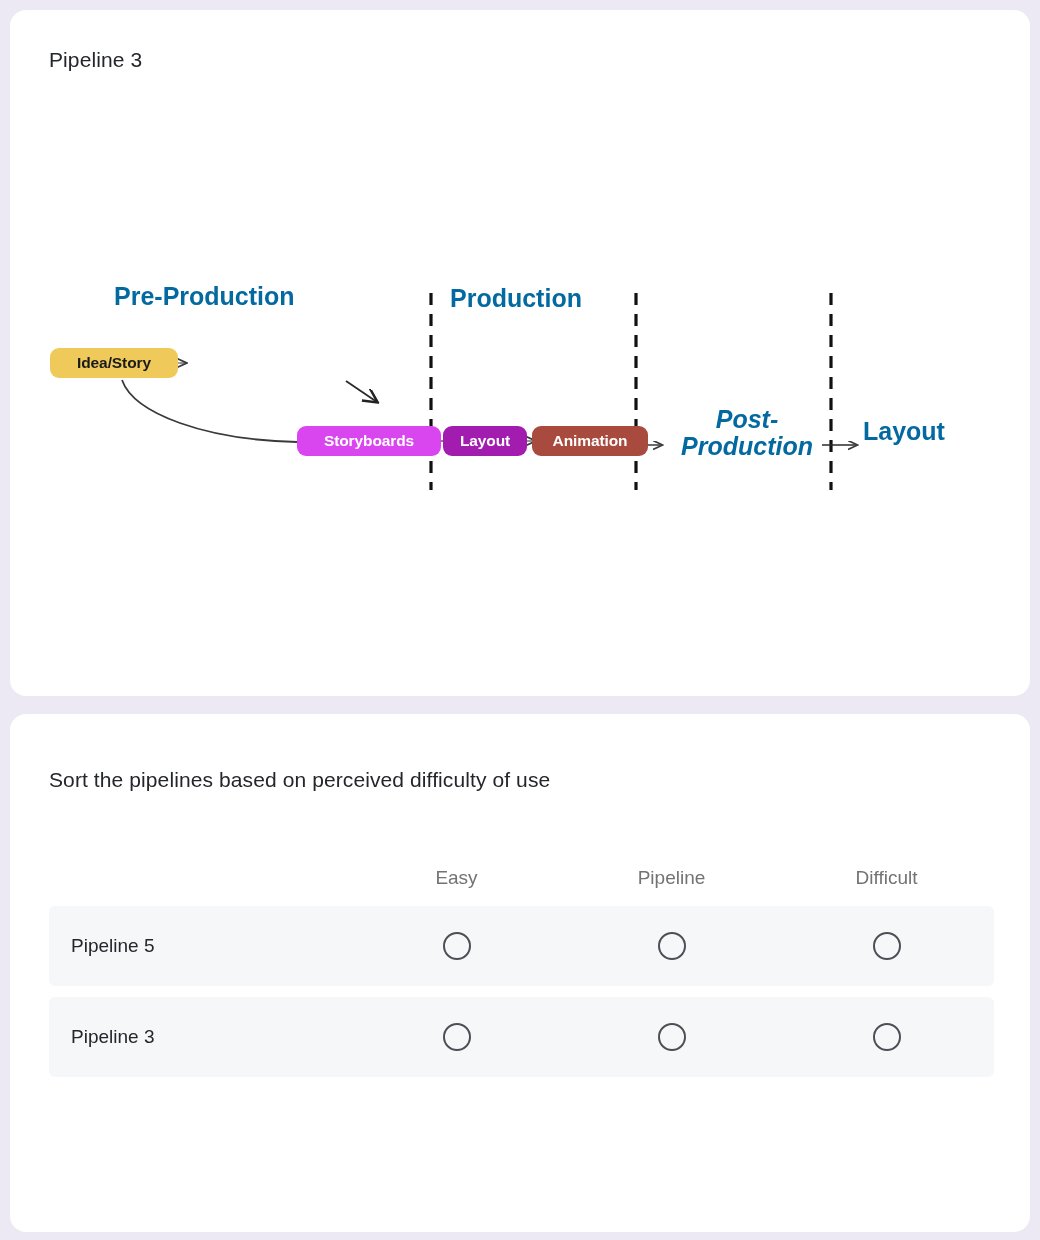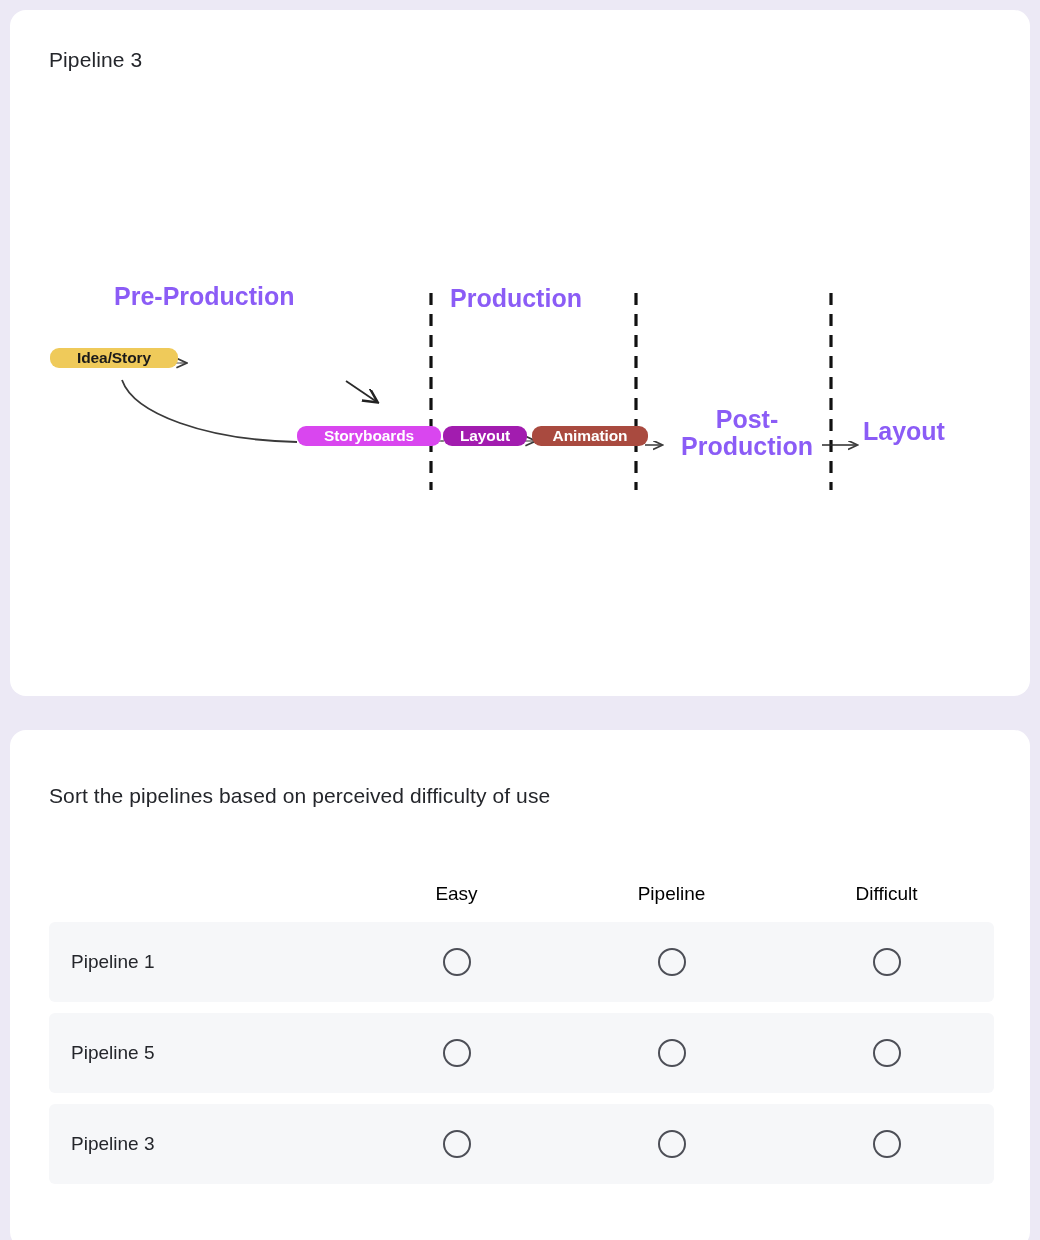--- a/index.html
+++ b/index.html
@@ -16,21 +16,21 @@
     color: #1f2024;
     overflow: hidden;
   }
 
   .page {
     width: 1040px;
     height: 1240px;
     padding: 10px 10px 0 10px;
     display: flex;
     flex-direction: column;
-    gap: 34px;
+    gap: 18px;
   }
 
   
   .card {
     background: #ffffff;
     border-radius: 16px;
     position: relative;
   }
   .card-diagram {
     height: 686px;
@@ -74,39 +74,39 @@
     display: flex;
     align-items: center;
     justify-content: center;
     border-radius: 9px;
     font-weight: bold;
     font-size: 15.5px;
     letter-spacing: -0.1px;
     white-space: nowrap;
     line-height: 1;
     padding: 0 10px;
-    height: 20px;
+    height: 30px;
   }
   .node-idea      { left: 40px;  top: 338px; width: 128px; background: #efca5a; color: #1a1a1a; }
   .node-character { left: 178px; top: 340px; width: 175px; background: #552a97; color: #ffffff; }
   .node-story     { left: 287px; top: 416px; width: 144px; background: #d946ef; color: #ffffff; }
   .node-layout    { left: 433px; top: 416px; width: 84px;  background: #a21caf; color: #ffffff; }
   .node-animation { left: 522px; top: 416px; width: 116px; background: #a94a3f; color: #ffffff; }
 
   
   .stage-label {
     position: absolute;
     font-weight: bold;
-    color: #8b5cf6;
+    color: #0369a1;
     line-height: 1.08;
     white-space: nowrap;
   }
   .label-pre   { left: 104px; top: 273px; font-size: 25px; }
   .label-prod  { left: 440px; top: 275px; font-size: 25px; }
-  .label-post  { left: 647px; top: 396px; font-size: 25px; width: 180px; text-align: center; white-space: normal; }
+  .label-post  { left: 647px; top: 396px; font-size: 25px; width: 180px; text-align: center; white-space: normal; font-style: italic; }
   .label-movie { left: 853px; top: 408px; font-size: 25px; }
 
   
   .survey-question {
     position: absolute;
     left: 39px;
     top: 54px;
     font-size: 21px;
     color: #24262b;
     letter-spacing: 0.1px;
@@ -121,21 +121,21 @@
     display: flex;
     align-items: flex-end;
     height: 42px;
     margin-bottom: 17px;
   }
   .col-label-spacer { width: 300px; flex: 0 0 300px; }
   .col-label {
     flex: 1 1 0;
     text-align: center;
     font-size: 19px;
-    color: #000000;
+    color: #737373;
   }
   .matrix-row {
     display: flex;
     align-items: center;
     height: 80px;
     background: #f6f7f9;
     border-radius: 6px;
     margin-bottom: 11px;
   }
   .row-label {
@@ -222,32 +222,20 @@
 
     <div class="matrix">
 
       <div class="matrix-head">
         <div class="col-label-spacer"></div>
         <div class="col-label">Easy</div>
         <div class="col-label">Pipeline</div>
         <div class="col-label">Difficult</div>
       </div>
 
-      <div class="matrix-row">
-        <div class="row-label">Pipeline 1</div>
-        <div class="row-cell">
-          <span class="radio"></span>
-        </div>
-        <div class="row-cell">
-          <span class="radio"></span>
-        </div>
-        <div class="row-cell">
-          <span class="radio"></span>
-        </div>
-      </div>
 
       <div class="matrix-row">
         <div class="row-label">Pipeline 5</div>
         <div class="row-cell">
           <span class="radio"></span>
         </div>
         <div class="row-cell">
           <span class="radio"></span>
         </div>
         <div class="row-cell">

